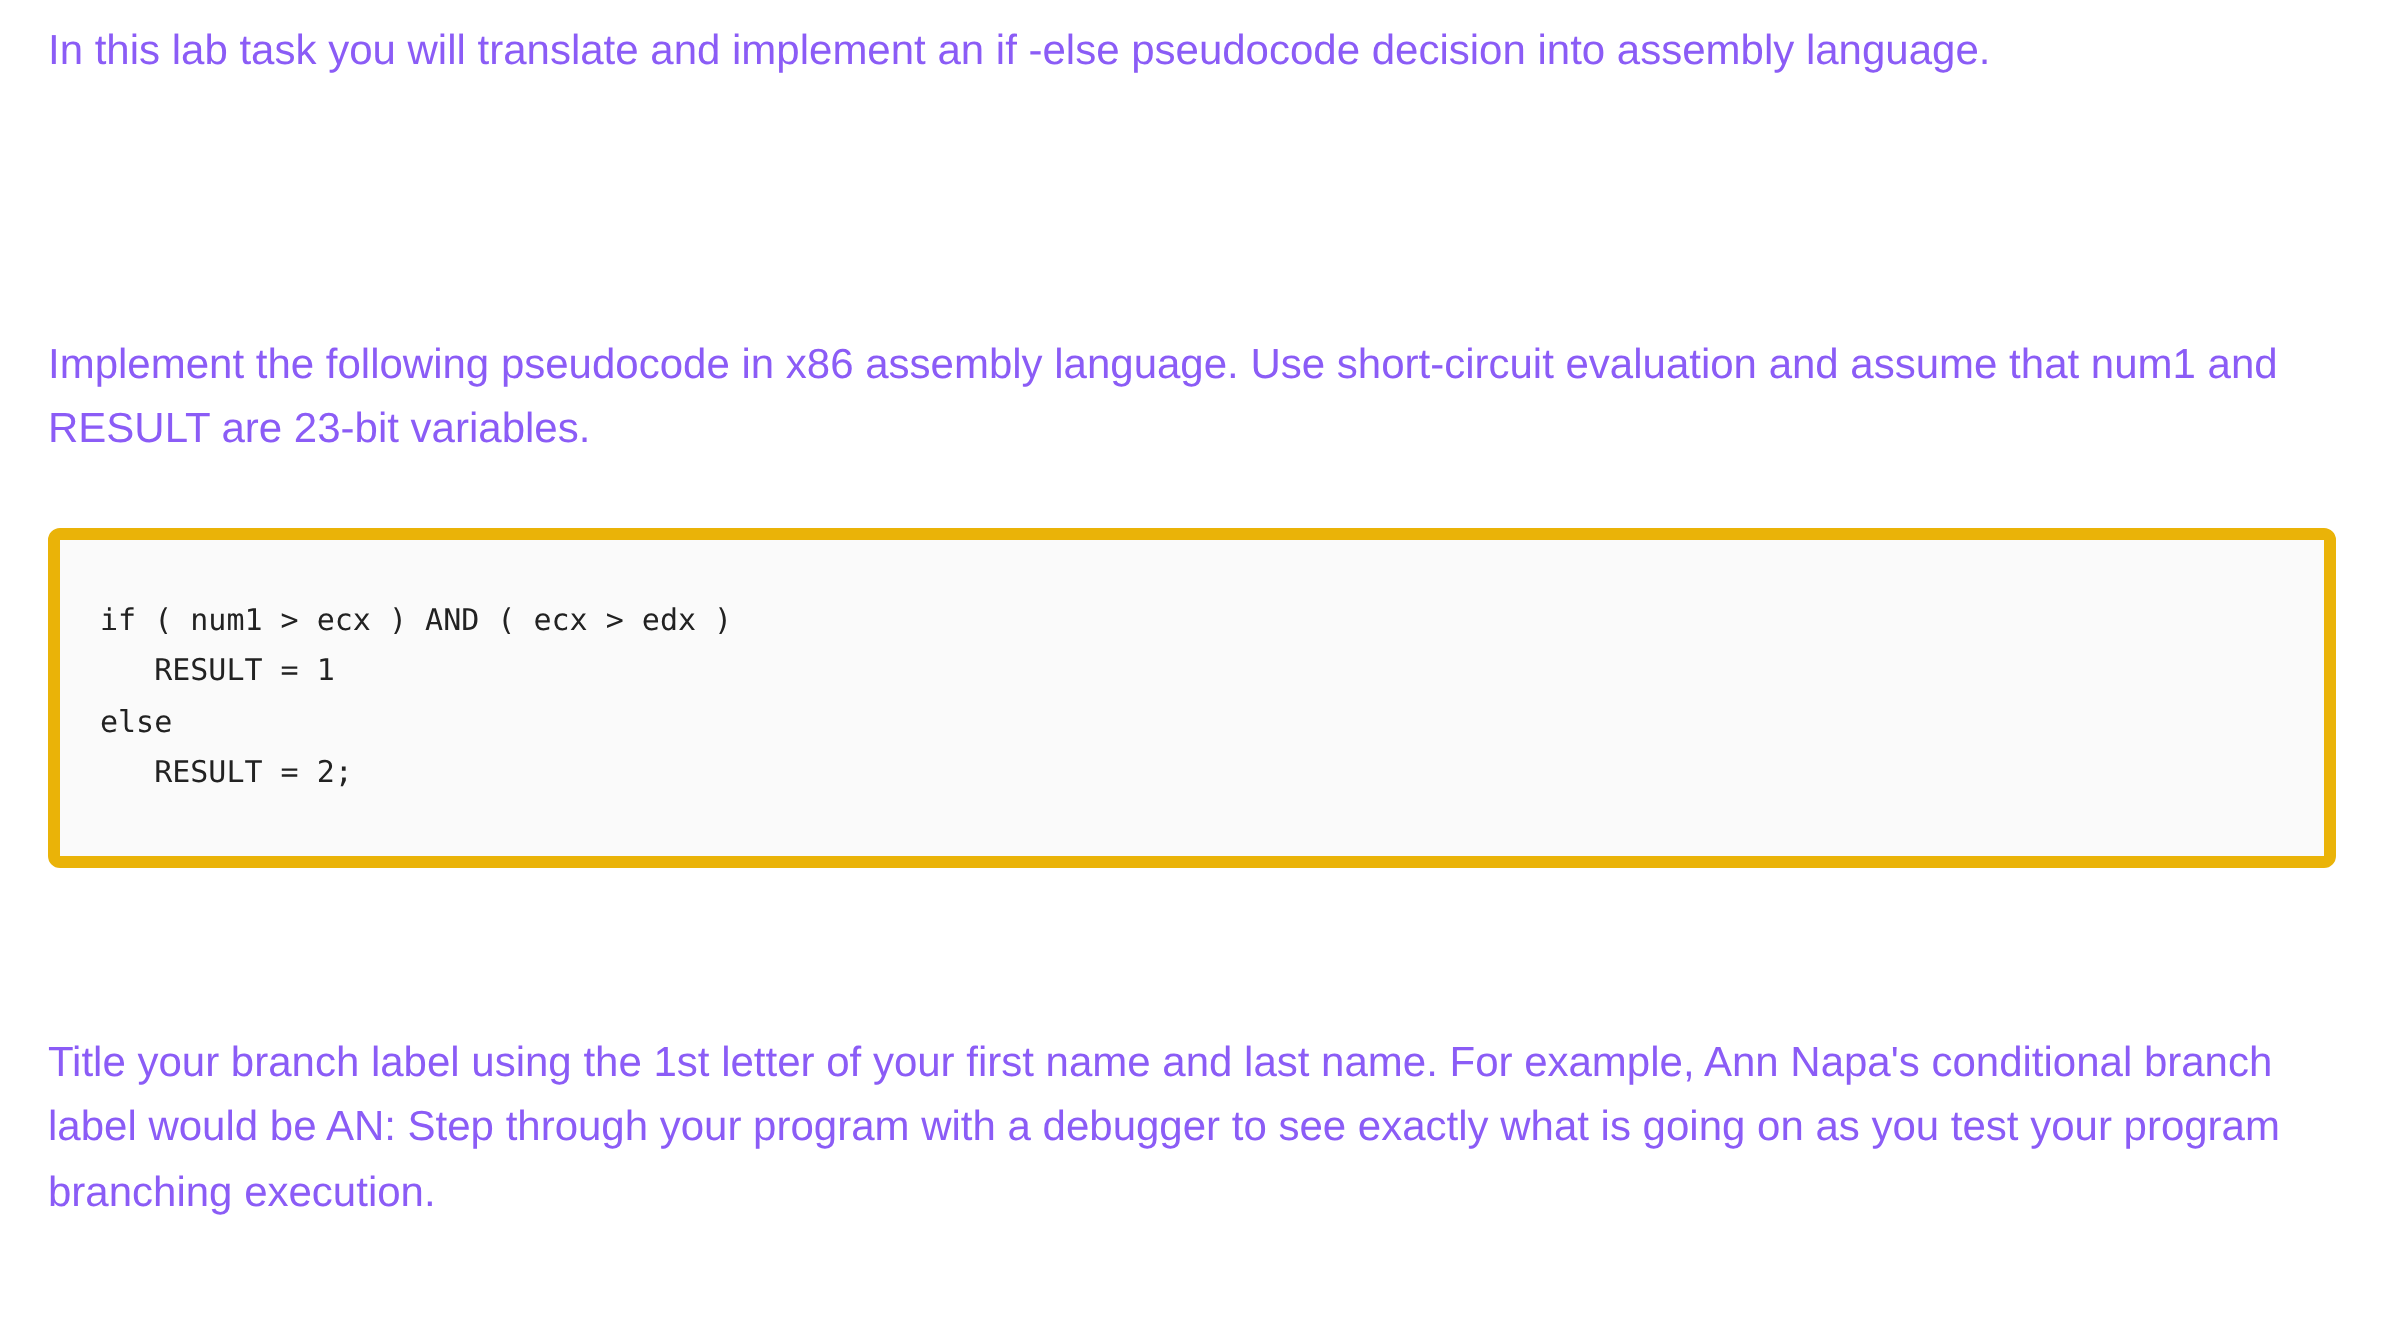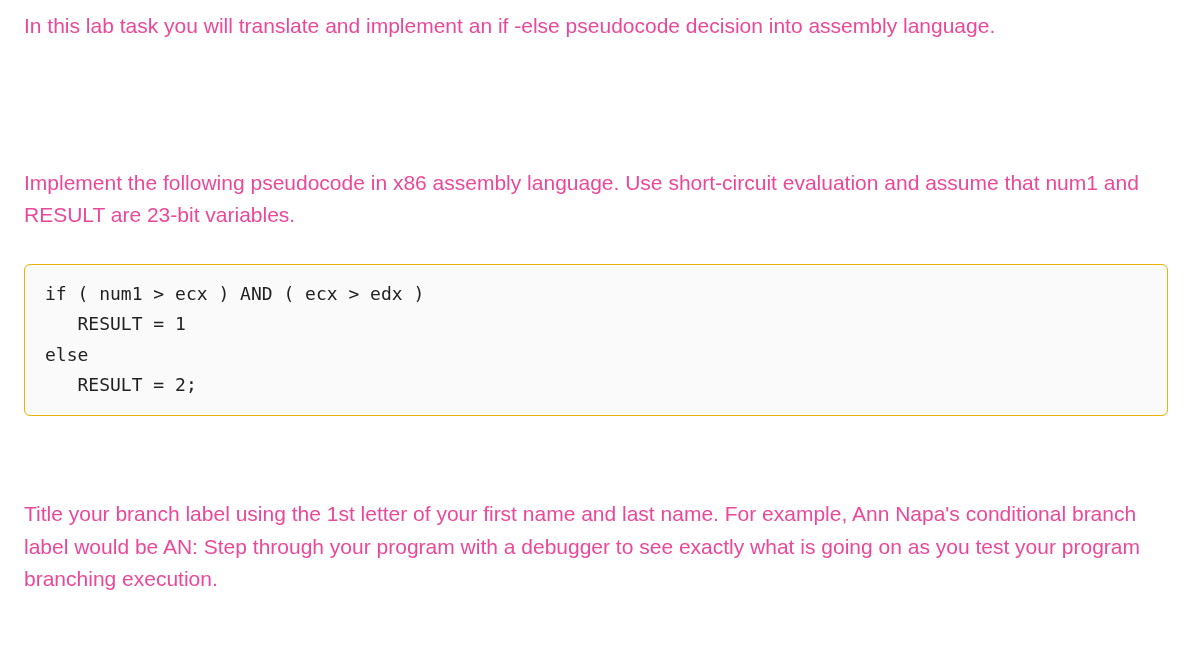--- a/index.html
+++ b/index.html
@@ -11,38 +11,38 @@
       font-family: 'Segoe UI', 'Helvetica Neue', Arial, sans-serif;
       background: #ffffff;
       color: #333333;
       padding: 10px 24px 20px 24px;
       width: 1200px;
       font-size: 21px;
       line-height: 1.55;
     }
     .paragraph {
       margin-bottom: 6px;
-      color: #ec4899;
+      color: #8b5cf6;
     }
     .section-gap {
       height: 118px;
     }
     .section-gap-2 {
       height: 26px;
     }
     .section-gap-3 {
       height: 82px;
     }
     .code-block {
       background: #fafafa;
-      border: 1px solid #eab308;
+      border: 6px solid #eab308;
       border-radius: 6px;
-      padding: 14px 20px;
+      padding: 28px 20px;
       font-family: 'Consolas', 'Menlo', 'DejaVu Sans Mono', monospace;
-      font-size: 18px;
+      font-size: 15px;
       line-height: 1.7;
       color: #222;
       white-space: pre;
       margin-right: 8px;
     }
   </style>
 </head>
 <body>
 
 <p class="paragraph">In this lab task you will translate and implement an if -else pseudocode decision into assembly language.</p>

